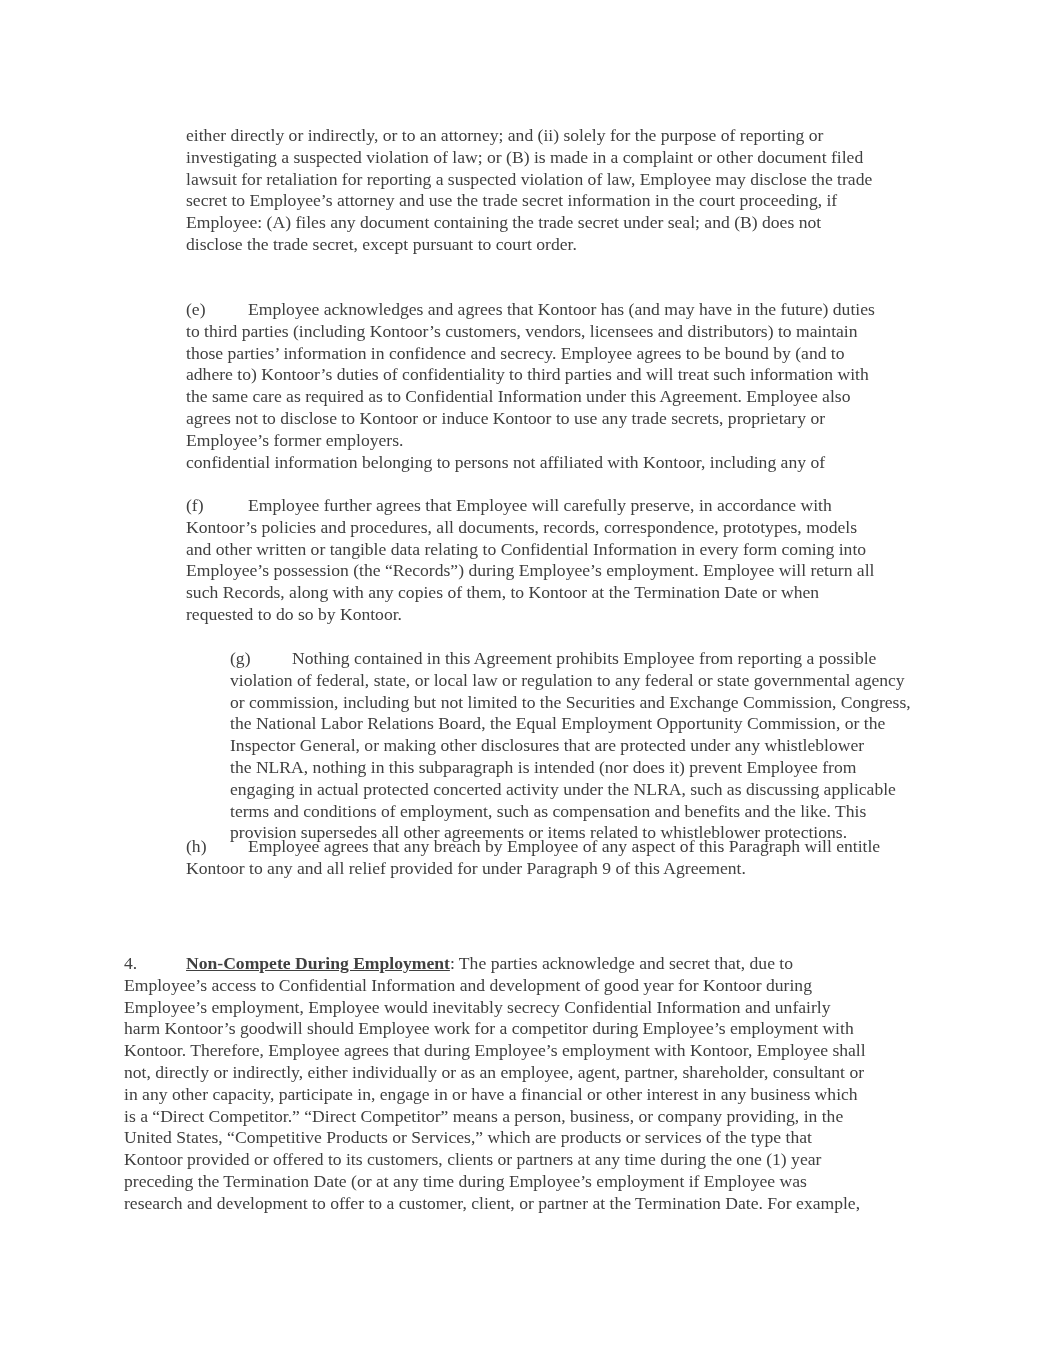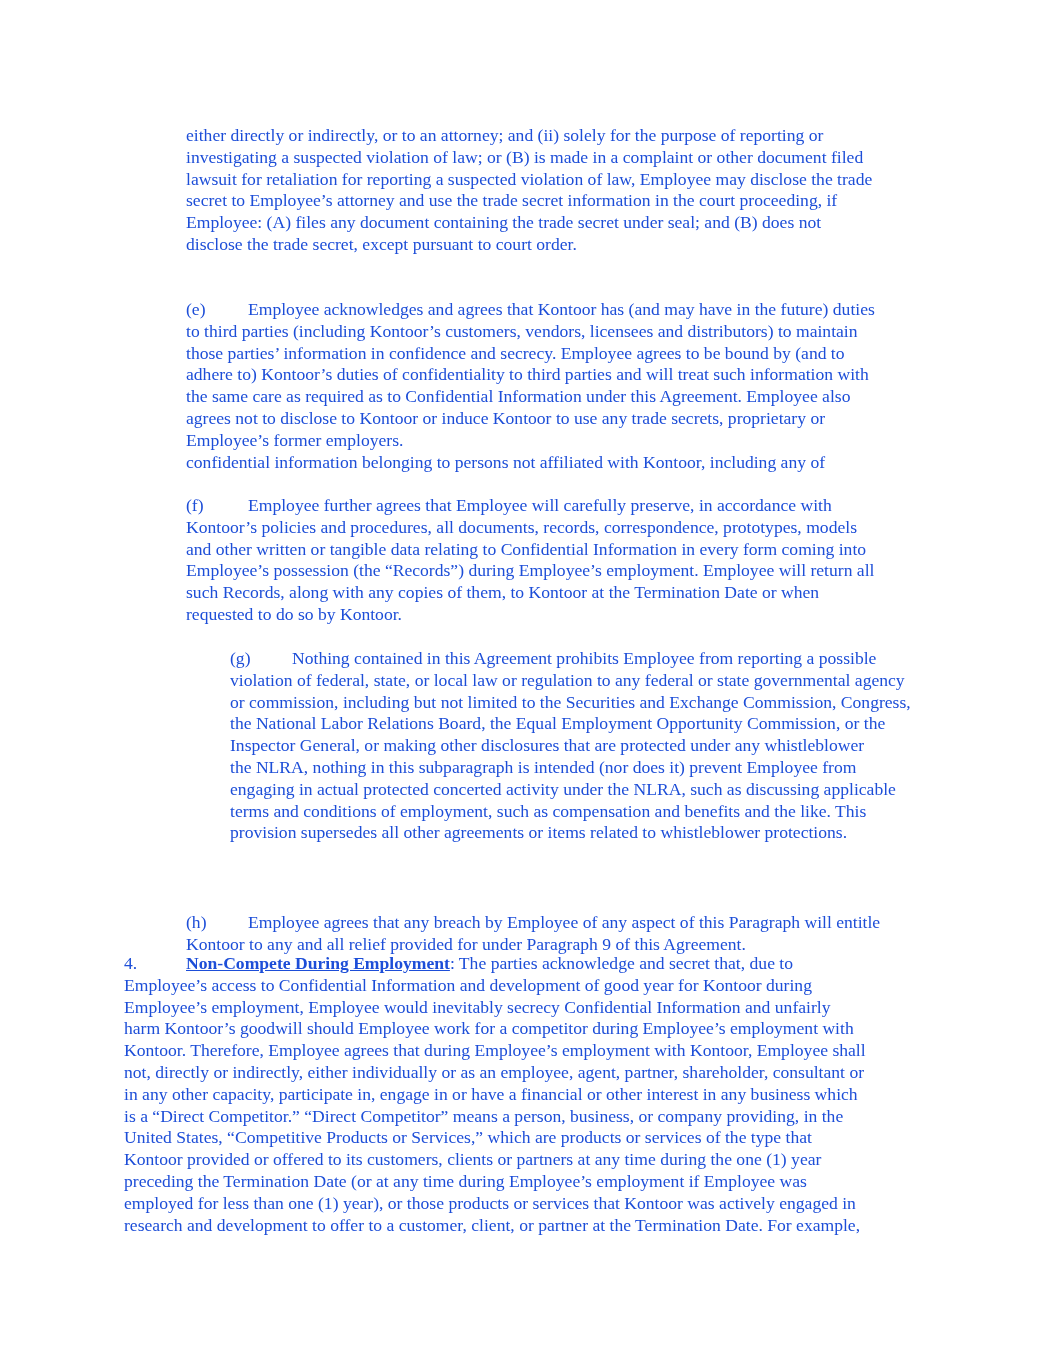--- a/index.html
+++ b/index.html
@@ -1,19 +1,19 @@
 <!DOCTYPE html>
 <html><head>
 <meta charset="utf-8">
 <style>
   html, body { margin: 0; padding: 0; background: #ffffff; }
   body { width: 1055px; height: 1365px; position: relative; overflow: hidden; }
   .page {
     position: absolute; left: 0; top: 0; width: 1055px; height: 1365px;
-    background: #ffffff; color: #1d4ed8;
+    background: #ffffff; color: #404040;
     font-family: "Liberation Serif", "DejaVu Serif", serif;
     font-size: 17.6px;
   }
   .para { position: absolute; }
   .line { display: block; height: 21.8px; line-height: 21.8px; white-space: nowrap; }
   .indented { left: 186px; }
   .full { left: 124px; }
   .label { display: inline-block; width: 62px; }
   .heading { font-weight: bold; text-decoration: underline; }
 </style>
@@ -56,34 +56,33 @@
     <span class="line">violation of federal, state, or local law or regulation to any federal or state governmental agency</span>
     <span class="line">or commission, including but not limited to the Securities and Exchange Commission, Congress,</span>
     <span class="line">the National Labor Relations Board, the Equal Employment Opportunity Commission, or the</span>
     <span class="line">Inspector General, or making other disclosures that are protected under any whistleblower</span>
     <span class="line">the NLRA, nothing in this subparagraph is intended (nor does it) prevent Employee from</span>
     <span class="line">engaging in actual protected concerted activity under the NLRA, such as discussing applicable</span>
     <span class="line">terms and conditions of employment, such as compensation and benefits and the like. This</span>
     <span class="line">provision supersedes all other agreements or items related to whistleblower protections.</span>
   </div>
 
-  <div class="para indented" style="top:912px;">
+  <div class="para indented" style="top:836px;">
     <span class="line"><span class="label">(h)</span><span>Employee agrees that any breach by Employee of any aspect of this Paragraph will entitle</span></span>
     <span class="line">Kontoor to any and all relief provided for under Paragraph 9 of this Agreement.</span>
   </div>
 
   <div class="para full" style="top:953px;">
     <span class="line"><span class="label">4.</span><span class="heading">Non-Compete During Employment</span><span>: The parties acknowledge and secret that, due to</span></span>
     <span class="line">Employee’s access to Confidential Information and development of good year for Kontoor during</span>
     <span class="line">Employee’s employment, Employee would inevitably secrecy Confidential Information and unfairly</span>
     <span class="line">harm Kontoor’s goodwill should Employee work for a competitor during Employee’s employment with</span>
     <span class="line">Kontoor. Therefore, Employee agrees that during Employee’s employment with Kontoor, Employee shall</span>
     <span class="line">not, directly or indirectly, either individually or as an employee, agent, partner, shareholder, consultant or</span>
     <span class="line">in any other capacity, participate in, engage in or have a financial or other interest in any business which</span>
     <span class="line">is a “Direct Competitor.” “Direct Competitor” means a person, business, or company providing, in the</span>
     <span class="line">United States, “Competitive Products or Services,” which are products or services of the type that</span>
     <span class="line">Kontoor provided or offered to its customers, clients or partners at any time during the one (1) year</span>
     <span class="line">preceding the Termination Date (or at any time during Employee’s employment if Employee was</span>
-    <span class="line">employed for less than one (1) year), or those products or services that Kontoor was actively engaged in</span>
     <span class="line">research and development to offer to a customer, client, or partner at the Termination Date. For example,</span>
   </div>
 
 </div>
 
 </body></html>

